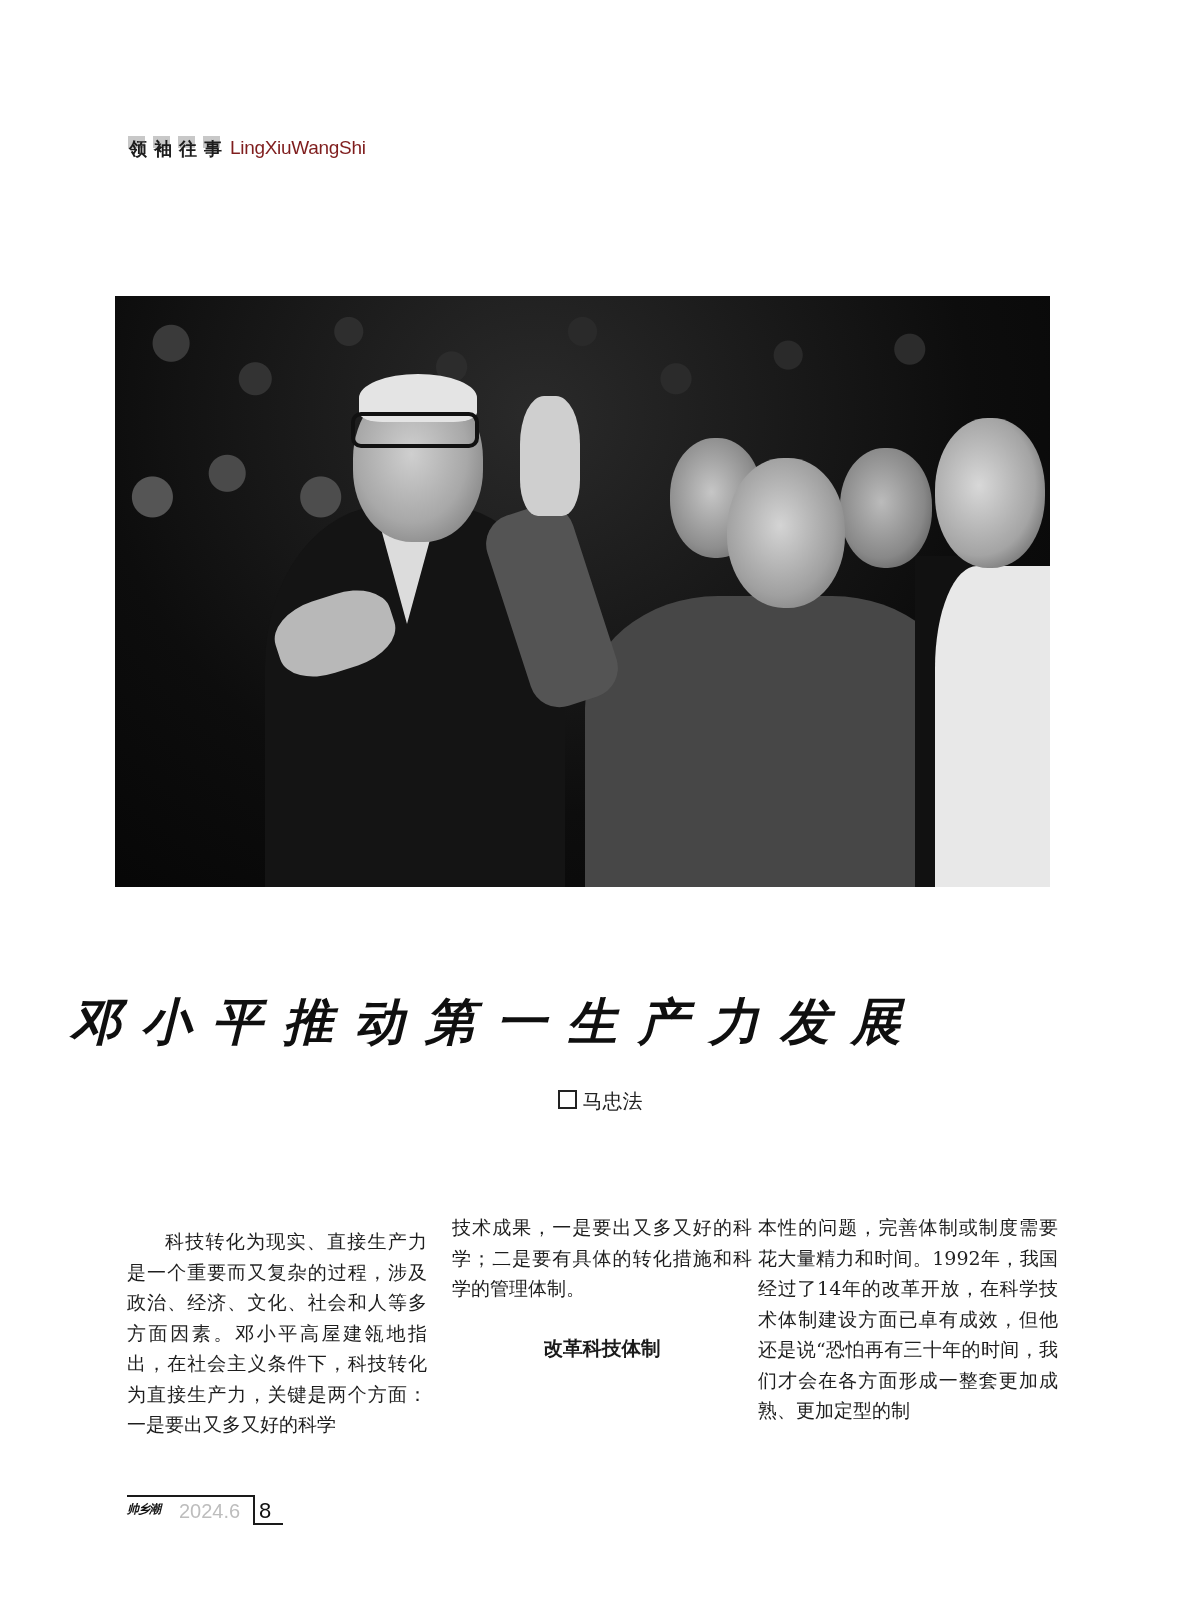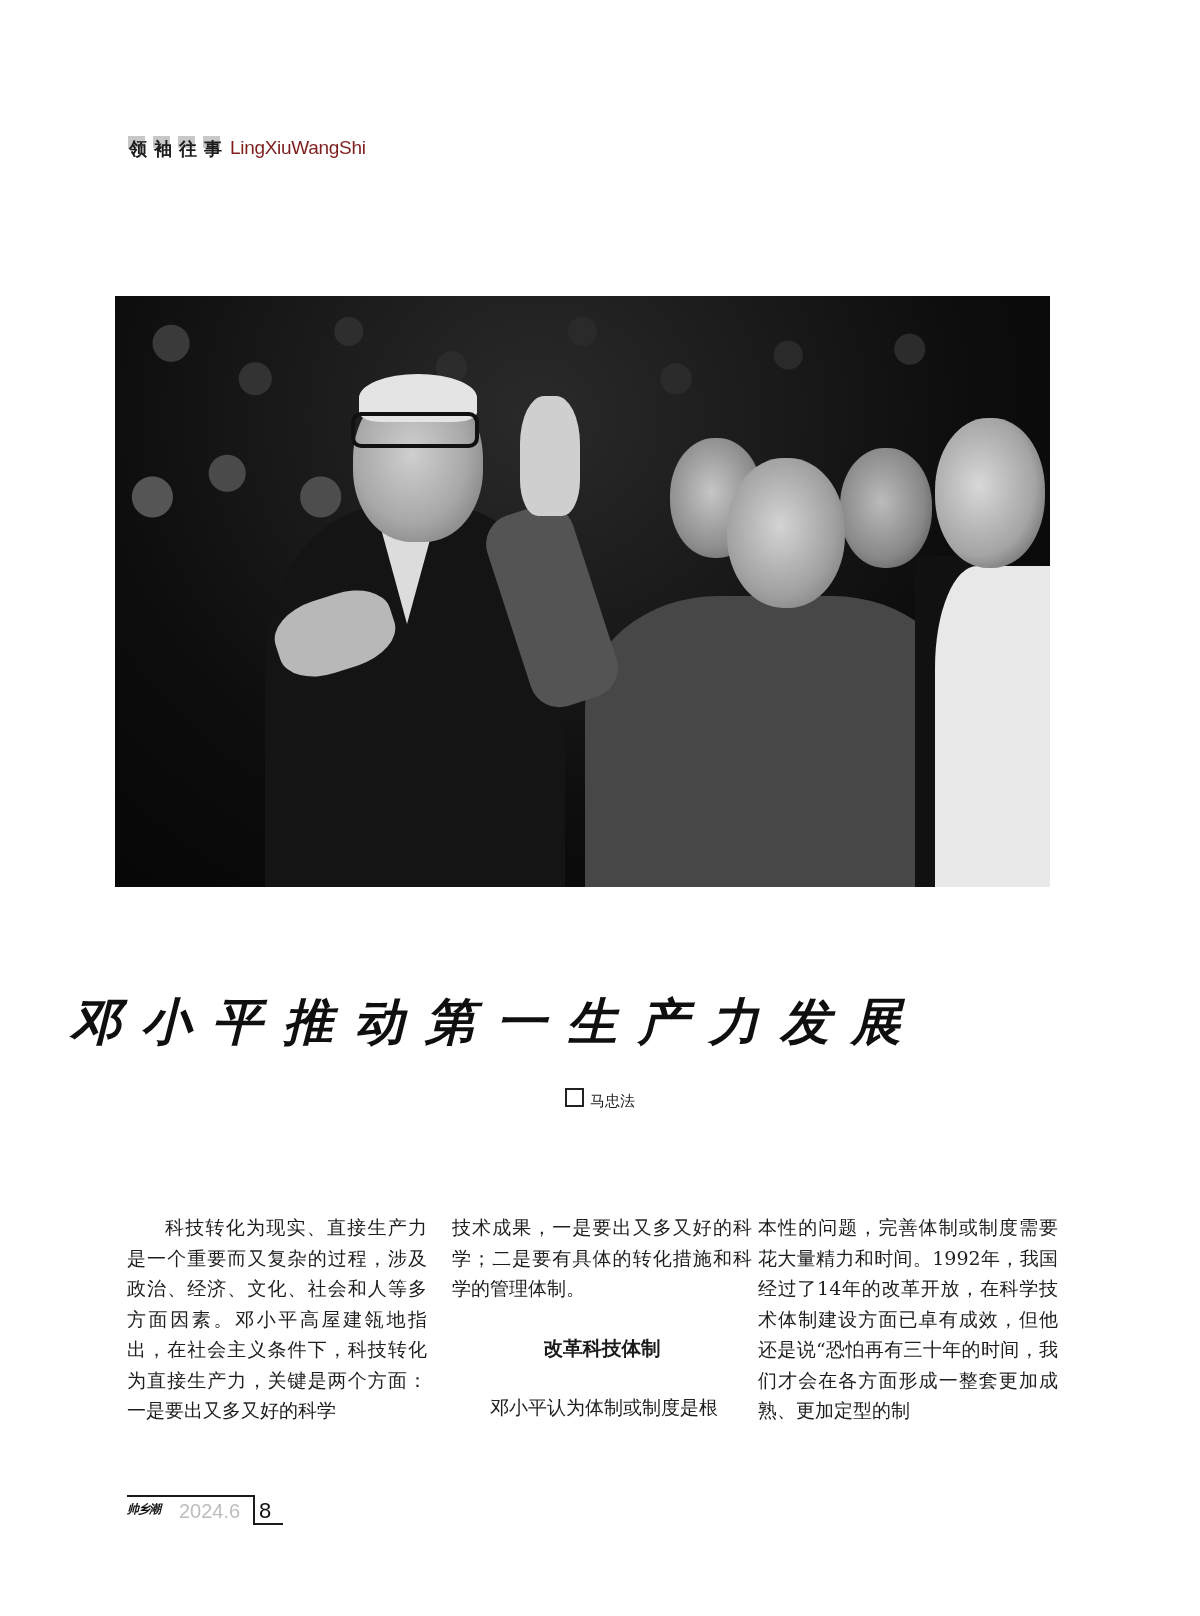--- a/index.html
+++ b/index.html
@@ -48,28 +48,28 @@
     background: radial-gradient(ellipse at 45% 45%, #bbb 0%, #888 60%, #444 100%); }
   .photo .person5-head { position: absolute; left: 820px; top: 122px; width: 110px; height: 150px; border-radius: 48%;
     background: radial-gradient(ellipse at 40% 45%, #d8d8d8 0%, #a4a4a4 60%, #444 100%); }
   .photo .person5-body { position: absolute; left: 820px; top: 270px; width: 140px; height: 340px; background: #e8e8e8; border-radius: 30% 0 0 0; }
   .photo .person5-coat { position: absolute; left: 800px; top: 260px; width: 60px; height: 340px; background: #111; }
 
   .title { position: absolute; left: 0; width: 992px; top: 990px; text-align: center;
            font-family: "DejaVu Serif", serif; font-weight: bold; font-style: italic;
            font-size: 50px; letter-spacing: 21px; color: #0f0f0f; line-height: 64px; }
   .byline { position: absolute; left: 0; width: 1200px; top: 1086px; text-align: center;
-            font-family: "DejaVu Sans", sans-serif; font-size: 15px; color: #222; line-height: 30px; }
+            font-family: "DejaVu Sans", sans-serif; font-size: 20px; color: #222; line-height: 30px; }
   .byline .box { display: inline-block; width: 15px; height: 15px; border: 2px solid #222; vertical-align: -1px; margin-right: 6px; }
 
   .col { position: absolute; top: 1212px; width: 300px; font-size: 19px; line-height: 30.5px; color: #1e1e1e;
          font-family: "DejaVu Serif", "Liberation Serif", serif; text-align: justify; }
   .col p { margin: 0; }
   .col p.indent { text-indent: 2em; }
-  .col1 { left: 127px; }
+  .col1 { left: 127px; margin-top: 14px; }
   .col2 { left: 452px; }
   .col3 { left: 734px; margin-left: 24px; }
   .subhead { font-family: "DejaVu Sans", sans-serif; font-size: 19.5px; font-weight: bold; text-align: center;
              margin: 30px 0 28px 0; color: #1a1a1a; }
 
   .footer { position: absolute; left: 127px; top: 1495px; height: 30px; width: 160px; }
   .footer .topline { position: absolute; left: 0; top: 0; width: 127px; height: 2px; background: #1a1a1a; }
   .footer .vline { position: absolute; left: 126px; top: 0; width: 2px; height: 30px; background: #1a1a1a; }
   .footer .botline { position: absolute; left: 126px; top: 28px; width: 30px; height: 2px; background: #1a1a1a; }
   .footer .mag { position: absolute; left: 0; top: 6px; font-family: "DejaVu Serif", serif; font-weight: bold; font-style: italic; font-size: 12px; color: #111; letter-spacing: -1px; }
@@ -126,21 +126,20 @@
   <span class="box"></span><span>马忠法</span>
 </div>
 
 <div class="col col1">
   <p class="indent">科技转化为现实、直接生产力是一个重要而又复杂的过程，涉及政治、经济、文化、社会和人等多方面因素。邓小平高屋建瓴地指出，在社会主义条件下，科技转化为直接生产力，关键是两个方面：一是要出又多又好的科学</p>
 </div>
 
 <div class="col col2">
   <p>技术成果，一是要出又多又好的科学；二是要有具体的转化措施和科学的管理体制。</p>
   <div class="subhead">改革科技体制</div>
-  <p class="indent">邓小平认为体制或制度是根</p>
 </div>
 
 <div class="col col3">
   <p>本性的问题，完善体制或制度需要花大量精力和时间。1992年，我国经过了14年的改革开放，在科学技术体制建设方面已卓有成效，但他还是说“恐怕再有三十年的时间，我们才会在各方面形成一整套更加成熟、更加定型的制</p>
 </div>
 
 <div class="footer">
   <div class="topline"></div>
   <div class="vline"></div>
   <div class="botline"></div>

